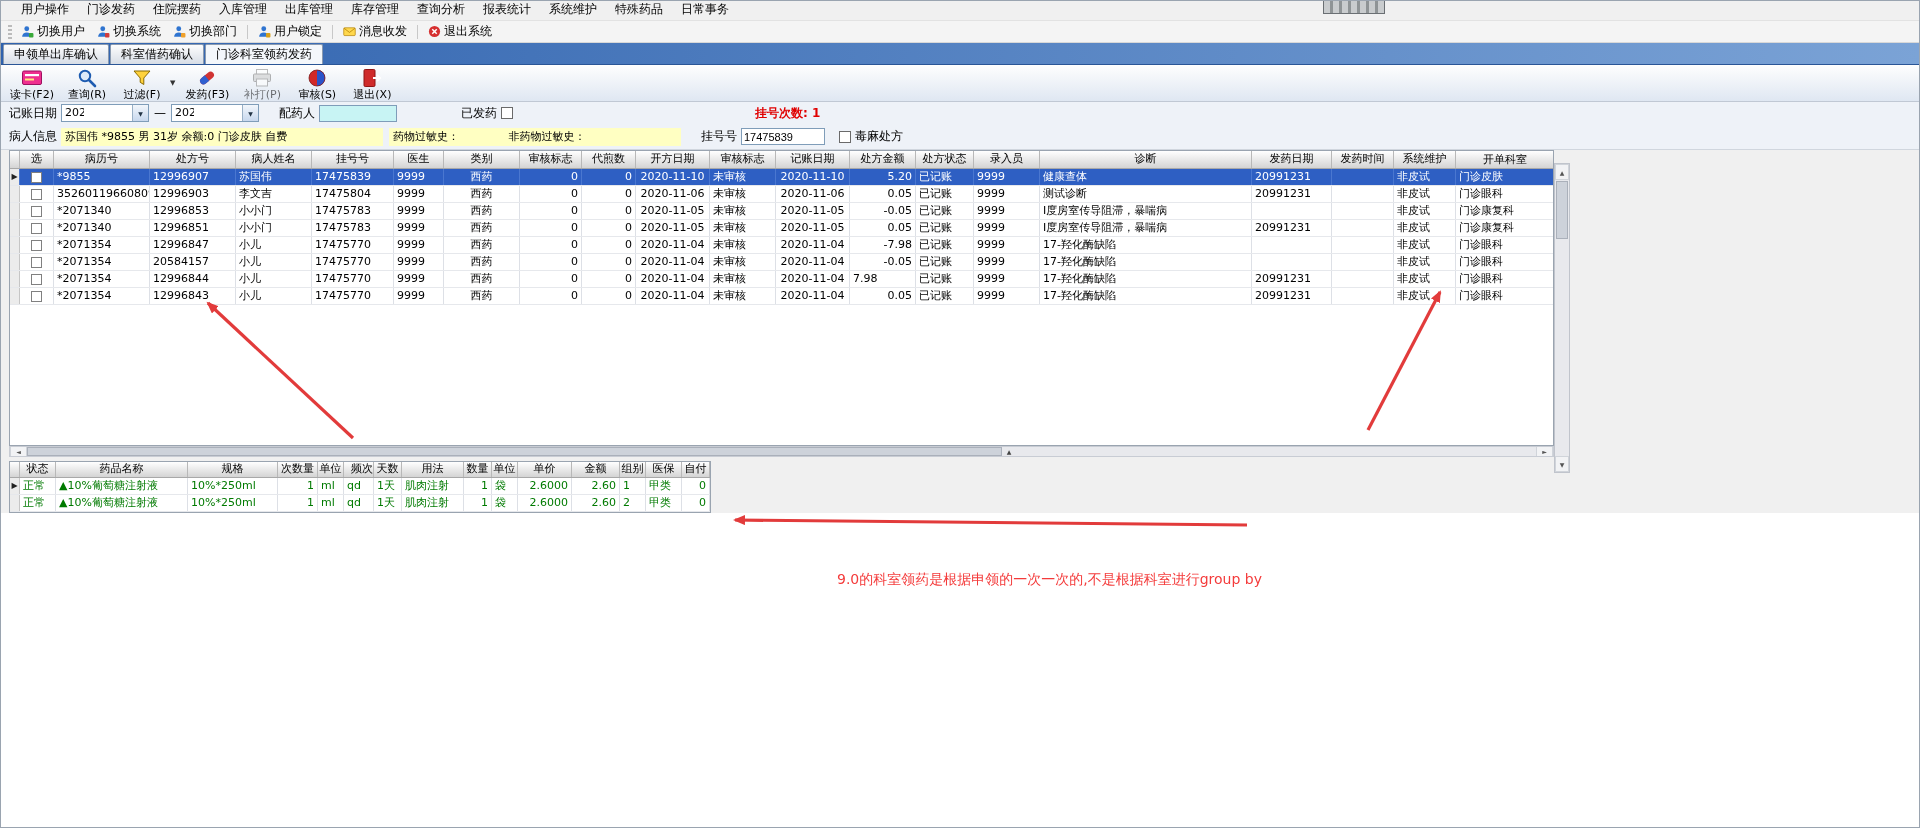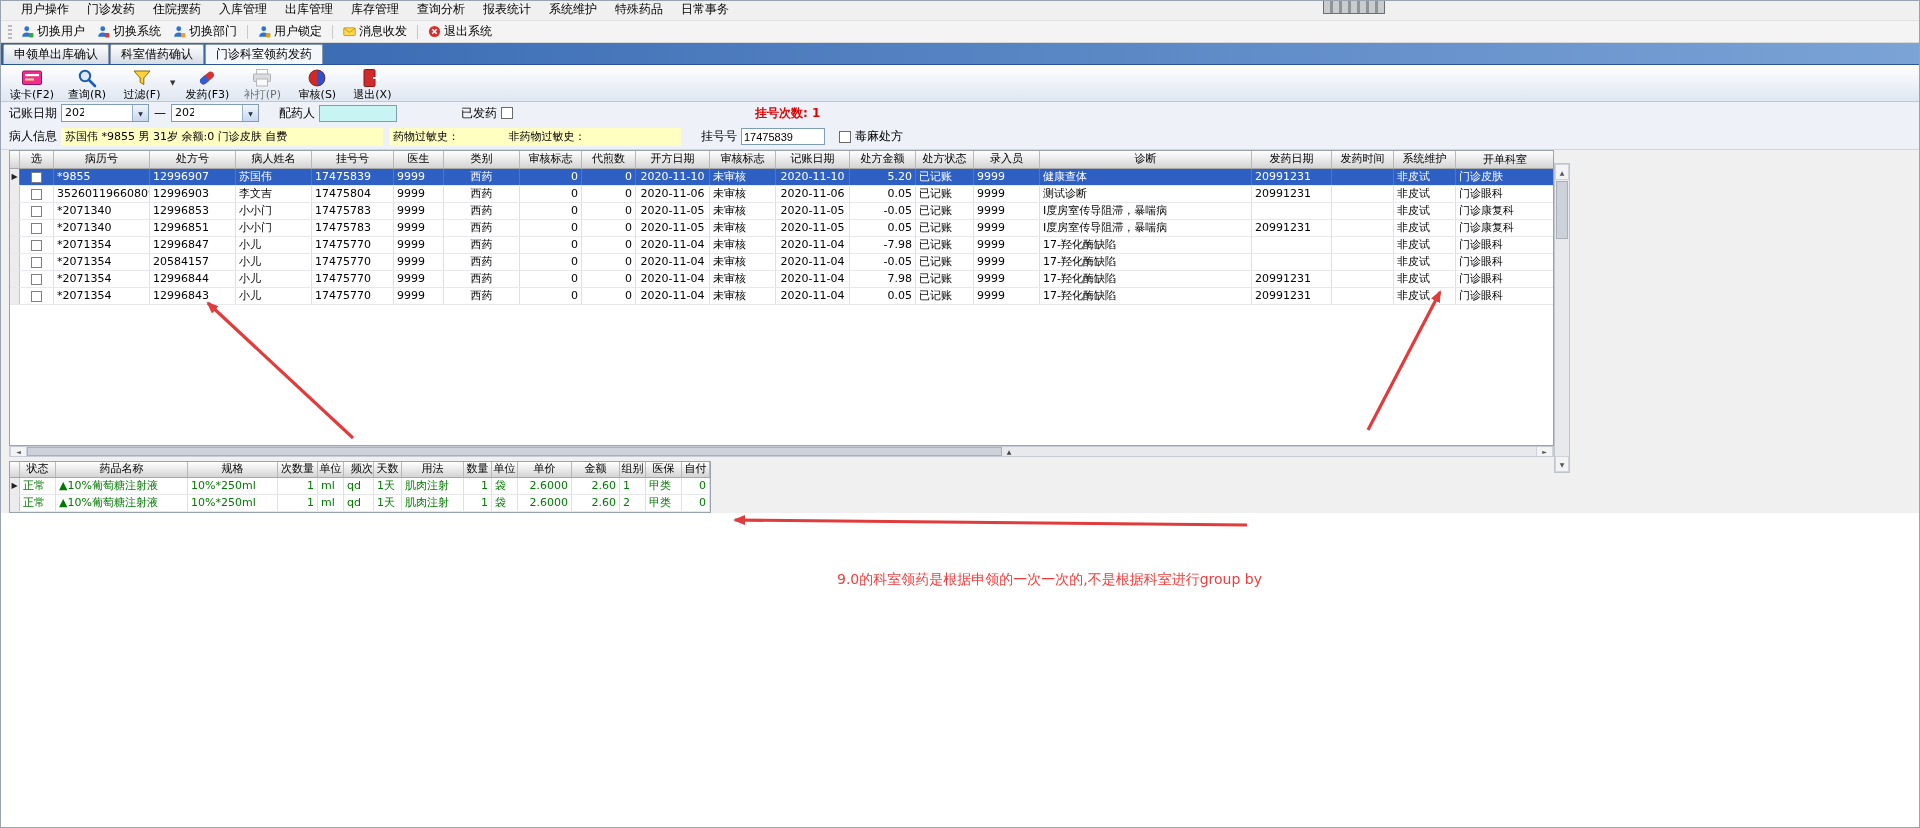--- a/index.html
+++ b/index.html
@@ -478,21 +478,21 @@
             <div class="gcell" style="width: 86px; text-align: left;">12996844</div>
             <div class="gcell" style="width: 76px; text-align: left;">小儿</div>
             <div class="gcell" style="width: 82px; text-align: left;">17475770</div>
             <div class="gcell" style="width: 50px; text-align: left;">9999</div>
             <div class="gcell" style="width: 76px; text-align: center;">西药</div>
             <div class="gcell" style="width: 62px; text-align: right;">0</div>
             <div class="gcell" style="width: 54px; text-align: right;">0</div>
             <div class="gcell" style="width: 74px; text-align: center;">2020-11-04</div>
             <div class="gcell" style="width: 66px; text-align: left;">未审核</div>
             <div class="gcell" style="width: 74px; text-align: center;">2020-11-04</div>
-            <div class="gcell" style="width: 66px; text-align: right;">7.98</div>
+            <div class="gcell" style="width: 66px; ">7.98</div>
             <div class="gcell" style="width: 58px; text-align: left;">已记账</div>
             <div class="gcell" style="width: 66px; text-align: left;">9999</div>
             <div class="gcell" style="width: 212px; text-align: left;">17-羟化酶缺陷</div>
             <div class="gcell" style="width: 80px; text-align: left;">20991231</div>
             <div class="gcell" style="width: 62px; text-align: left;"></div>
             <div class="gcell" style="width: 62px; text-align: left;">非皮试</div>
             <div class="gcell" style="width: 99px; text-align: left;">门诊眼科</div>
           </div>
           <div class="grow">
             <div class="gcell ind" style="width: 10px;"></div>

